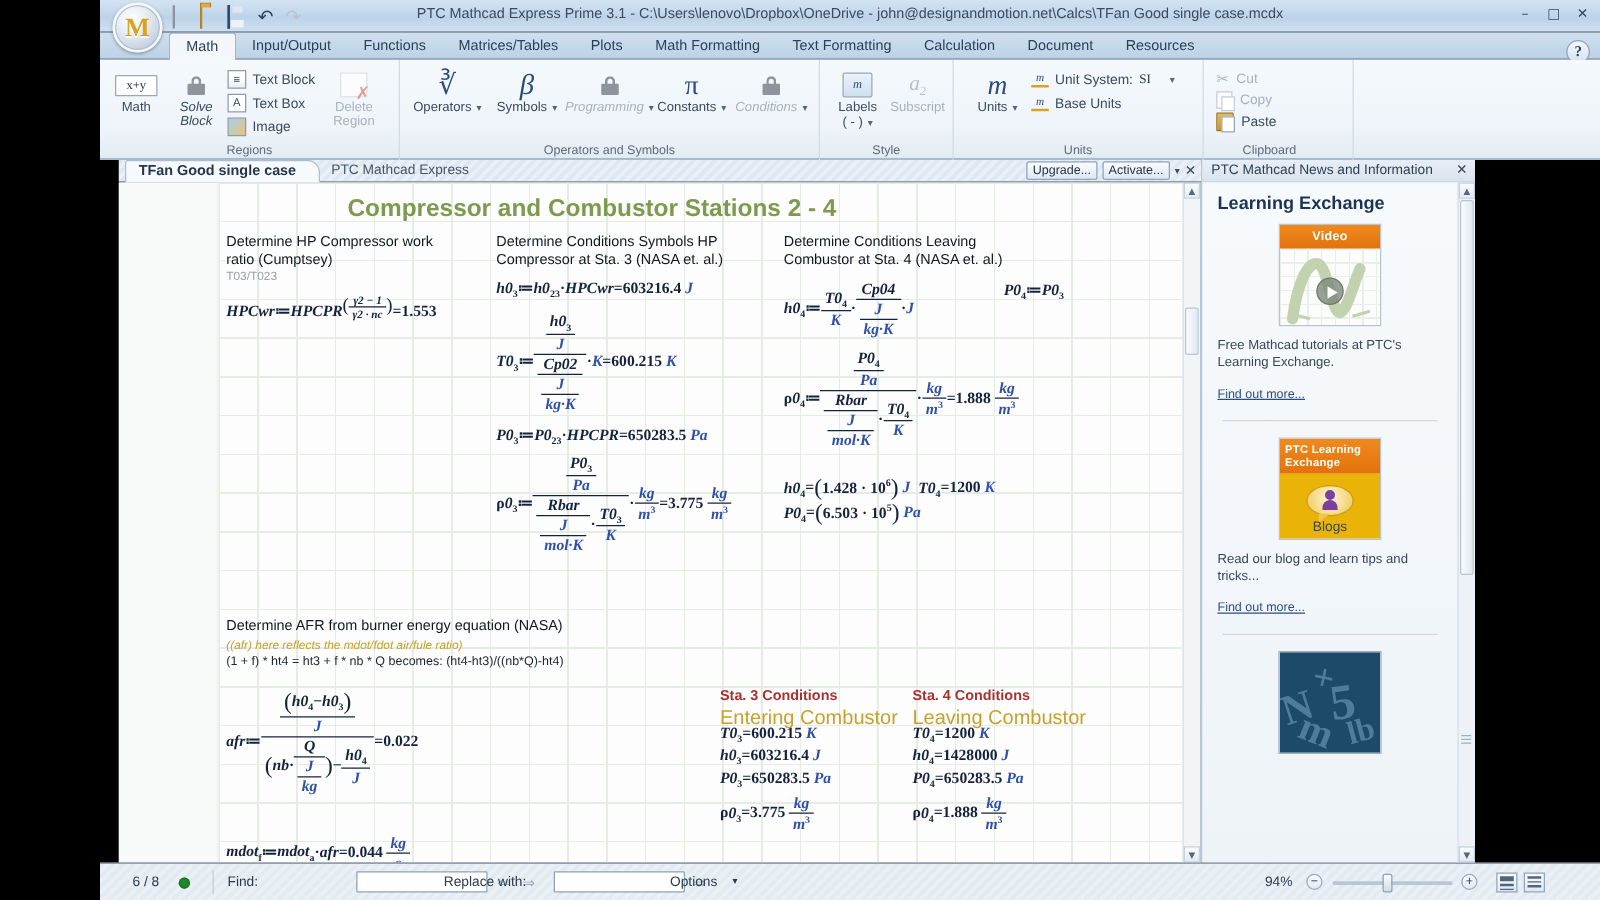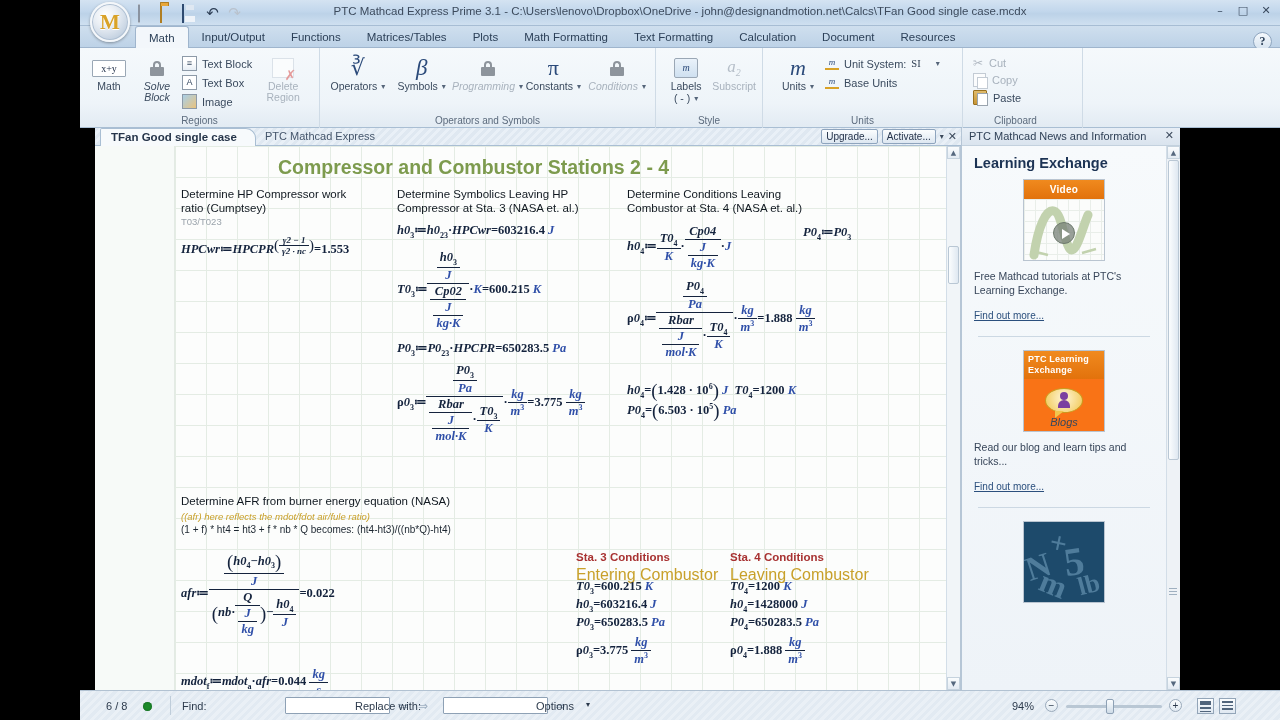--- a/index.html
+++ b/index.html
@@ -324,21 +324,21 @@
     content:""; position:absolute; left:8px; top:6px;
     border-left: 8px solid #fff; border-top: 5px solid transparent; border-bottom: 5px solid transparent;
   }
   .thumb-ple-bar {
     position: absolute; left: 0; top: 0; width: 100%; height: 28px;
     background: linear-gradient(to bottom,#f08a1e,#e2720c);
     color: #fff; font-size: 9px; font-weight: bold; line-height: 11px;
     padding: 3px 4px; letter-spacing: .2px;
   }
   .thumb-ple-body {
-    position: absolute; left: 0; top: 28px; right: 0; bottom: 0; background: #f97316; font-style: italic;
+    position: absolute; left: 0; top: 28px; right: 0; bottom: 0; background: #eab308;
   }
   .blogsword {
     position: absolute; left: 0; right: 0; bottom: 3px; text-align: center;
     font-size: 11px; color: #37485d;
   }
   .avatar-bubble {
     position: absolute; left: 50%; top: 9px; margin-left: -19px;
     width: 38px; height: 25px; border-radius: 50%;
     background: radial-gradient(circle at 50% 40%,#fff6d8,#f0c64e);
     border: 1px solid #c99c1f;
@@ -659,21 +659,21 @@
       </div>
       <div class="sub" style="left:6px; top:70px">T03/T023</div>
 
       <div class="mth" style="left:6px; top:89px">
         <span>HPCwr</span><span class="n">≔</span><span>HPCPR</span><span class="ib" style="font-size:10px;vertical-align:super;">
           <span class="paren">(</span><span class="frac" style="font-size:9px;font-style:italic;"><span>γ2 − 1</span><span class="den">γ2 · nc</span></span><span class="paren">)</span>
         </span><span class="n">=</span><span class="n">1.553</span>
       </div>
 
       <div class="hd" style="left:222px; top:41px; width:220px">
-        <span>Determine Symbolics Leaving HP</span><br>
+        <span>Determine Conditions Symbols HP</span><br>
         <span>Compressor at Sta. 3 (NASA et. al.)</span>
       </div>
 
       <div class="mth" style="left:222px; top:76px">
         <span>h0<sub>3</sub></span><span class="n">≔</span><span>h0<sub>23</sub></span><span class="n">·</span><span>HPCwr</span><span class="n">=</span><span class="n">603216.4</span> <span class="u">J</span>
       </div>
 
       <div class="mth" style="left:222px; top:104px">
         <span>T0<sub>3</sub></span><span class="n">≔</span><span class="frac">
           <span><span class="frac"><span>h0<sub>3</sub></span><span class="den u">J</span></span></span>

